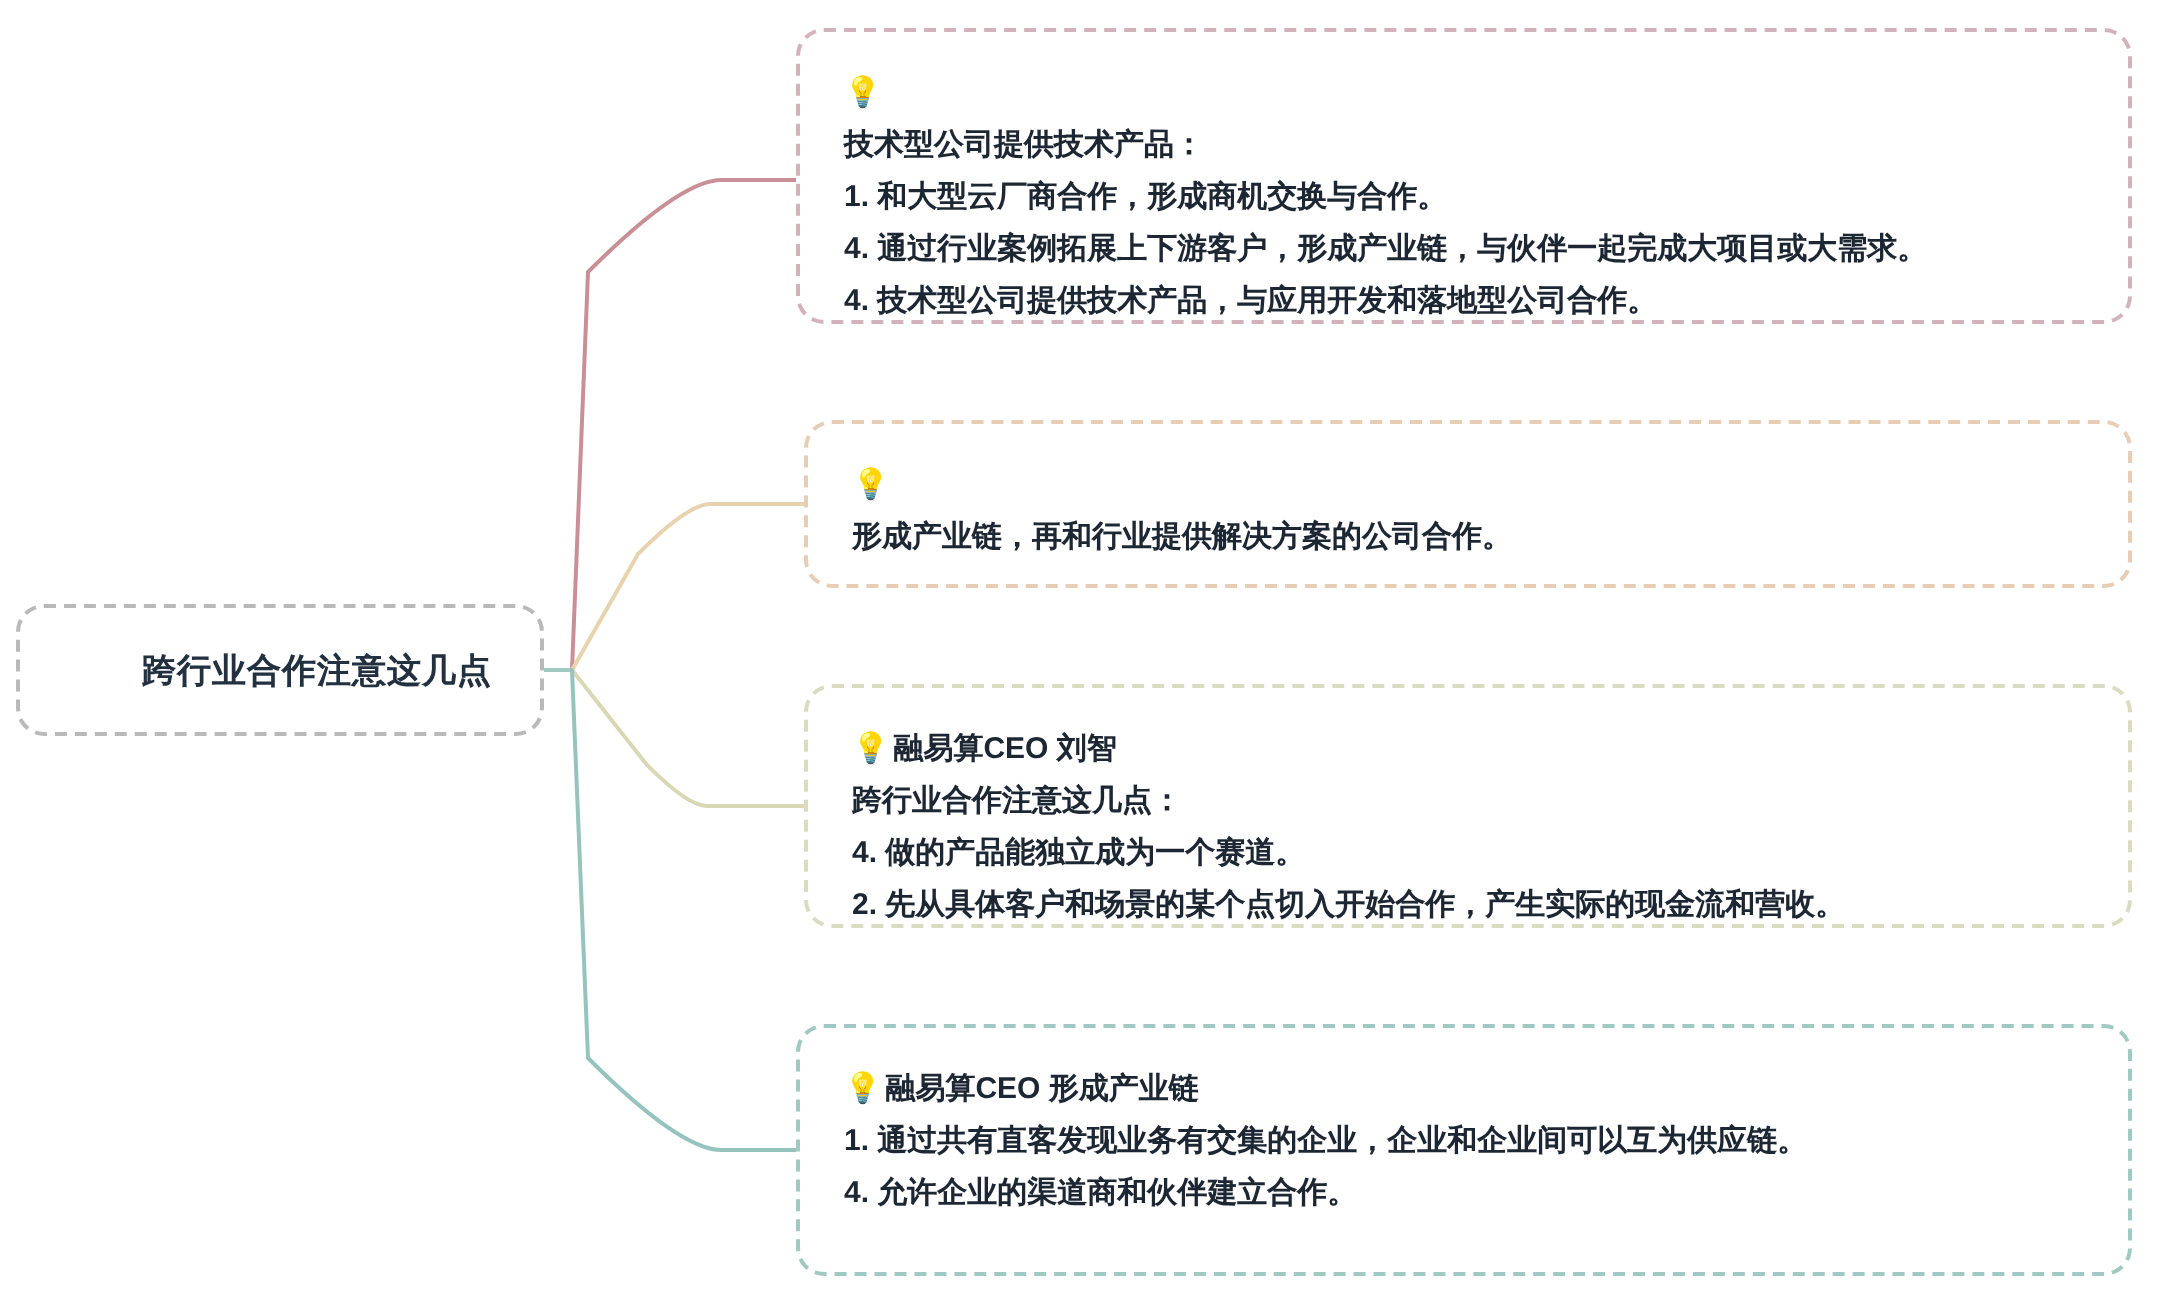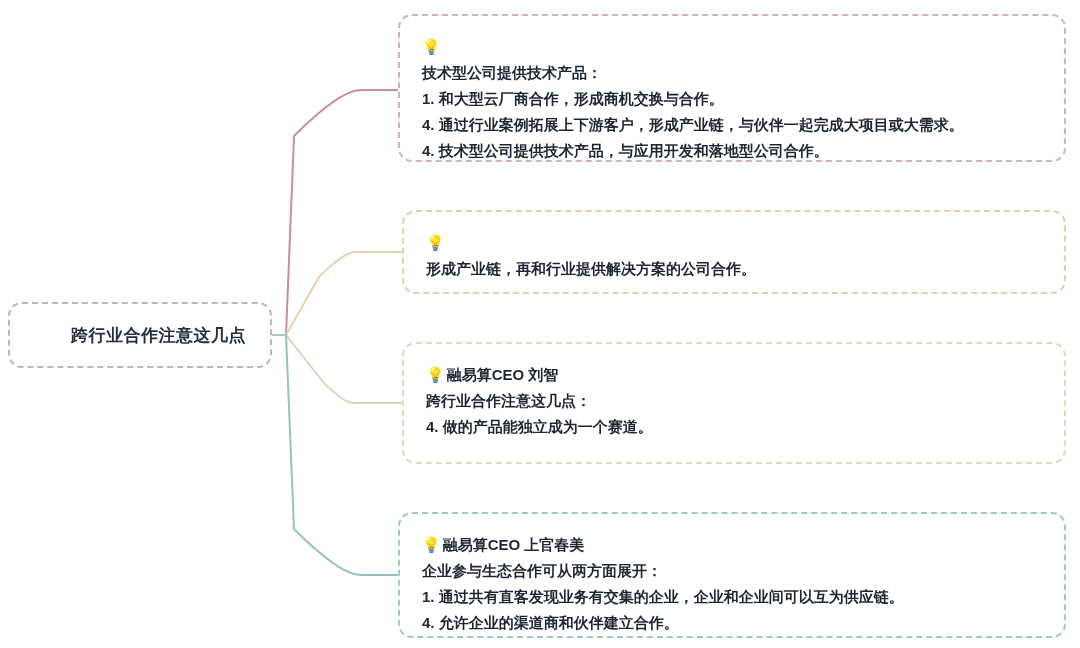--- a/index.html
+++ b/index.html
@@ -120,25 +120,25 @@
     <div class="branch-line">形成产业链，再和行业提供解决方案的公司合作。</div>
   </div>
 
   <div class="branch-box" id="box-2" style="left: 402px; top: 342px; width: 664px; height: 122px; border-color: rgb(217, 220, 192);">
     <div class="branch-line head">
       <span class="bulb-icon">💡</span>
       <span>融易算CEO 刘智</span>
     </div>
     <div class="branch-line">跨行业合作注意这几点：</div>
     <div class="branch-line">4. 做的产品能独立成为一个赛道。</div>
+    <div class="branch-line">2. 先从具体客户和场景的某个点切入开始合作，产生实际的现金流和营收。</div>
   </div>
 
   <div class="branch-box" id="box-3" style="left: 398px; top: 512px; width: 668px; height: 126px; border-color: rgb(159, 201, 193);">
     <div class="branch-line head">
       <span class="bulb-icon">💡</span>
-      <span>融易算CEO 上官春美</span>
+      <span>融易算CEO 形成产业链</span>
     </div>
-    <div class="branch-line">企业参与生态合作可从两方面展开：</div>
     <div class="branch-line">1. 通过共有直客发现业务有交集的企业，企业和企业间可以互为供应链。</div>
     <div class="branch-line">4. 允许企业的渠道商和伙伴建立合作。</div>
   </div>
 
 </div>
 
 </body></html>

